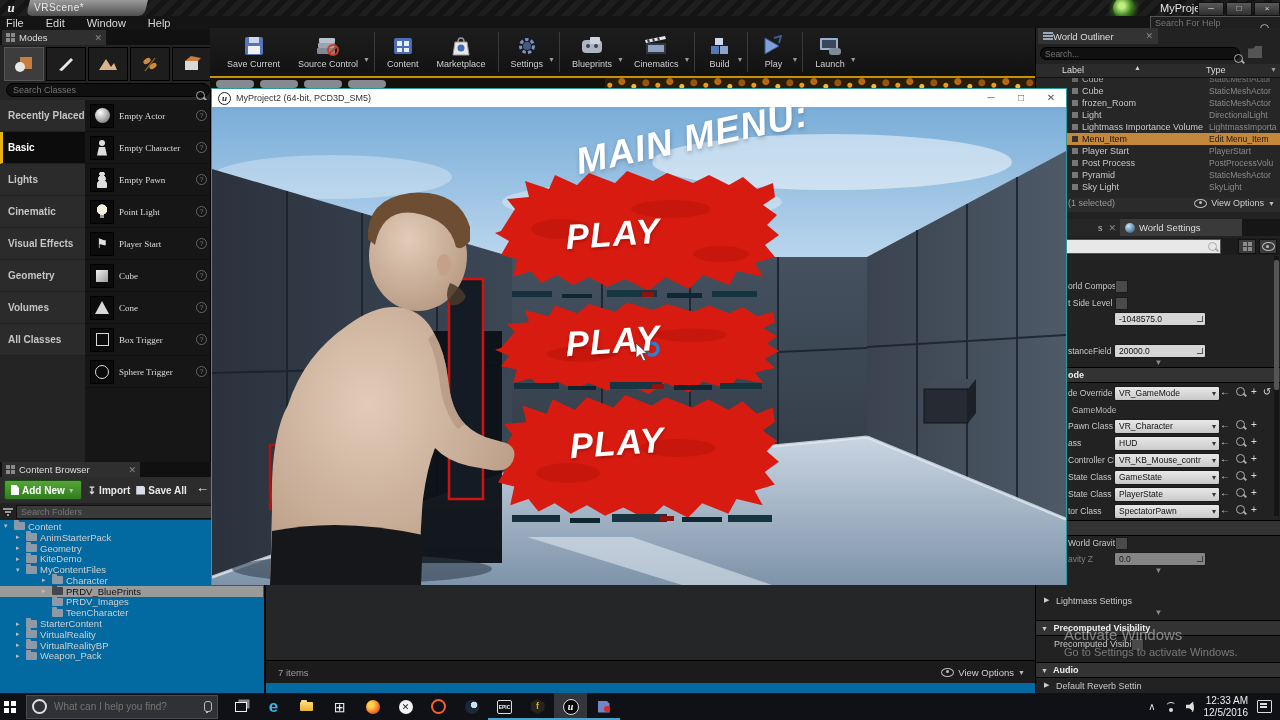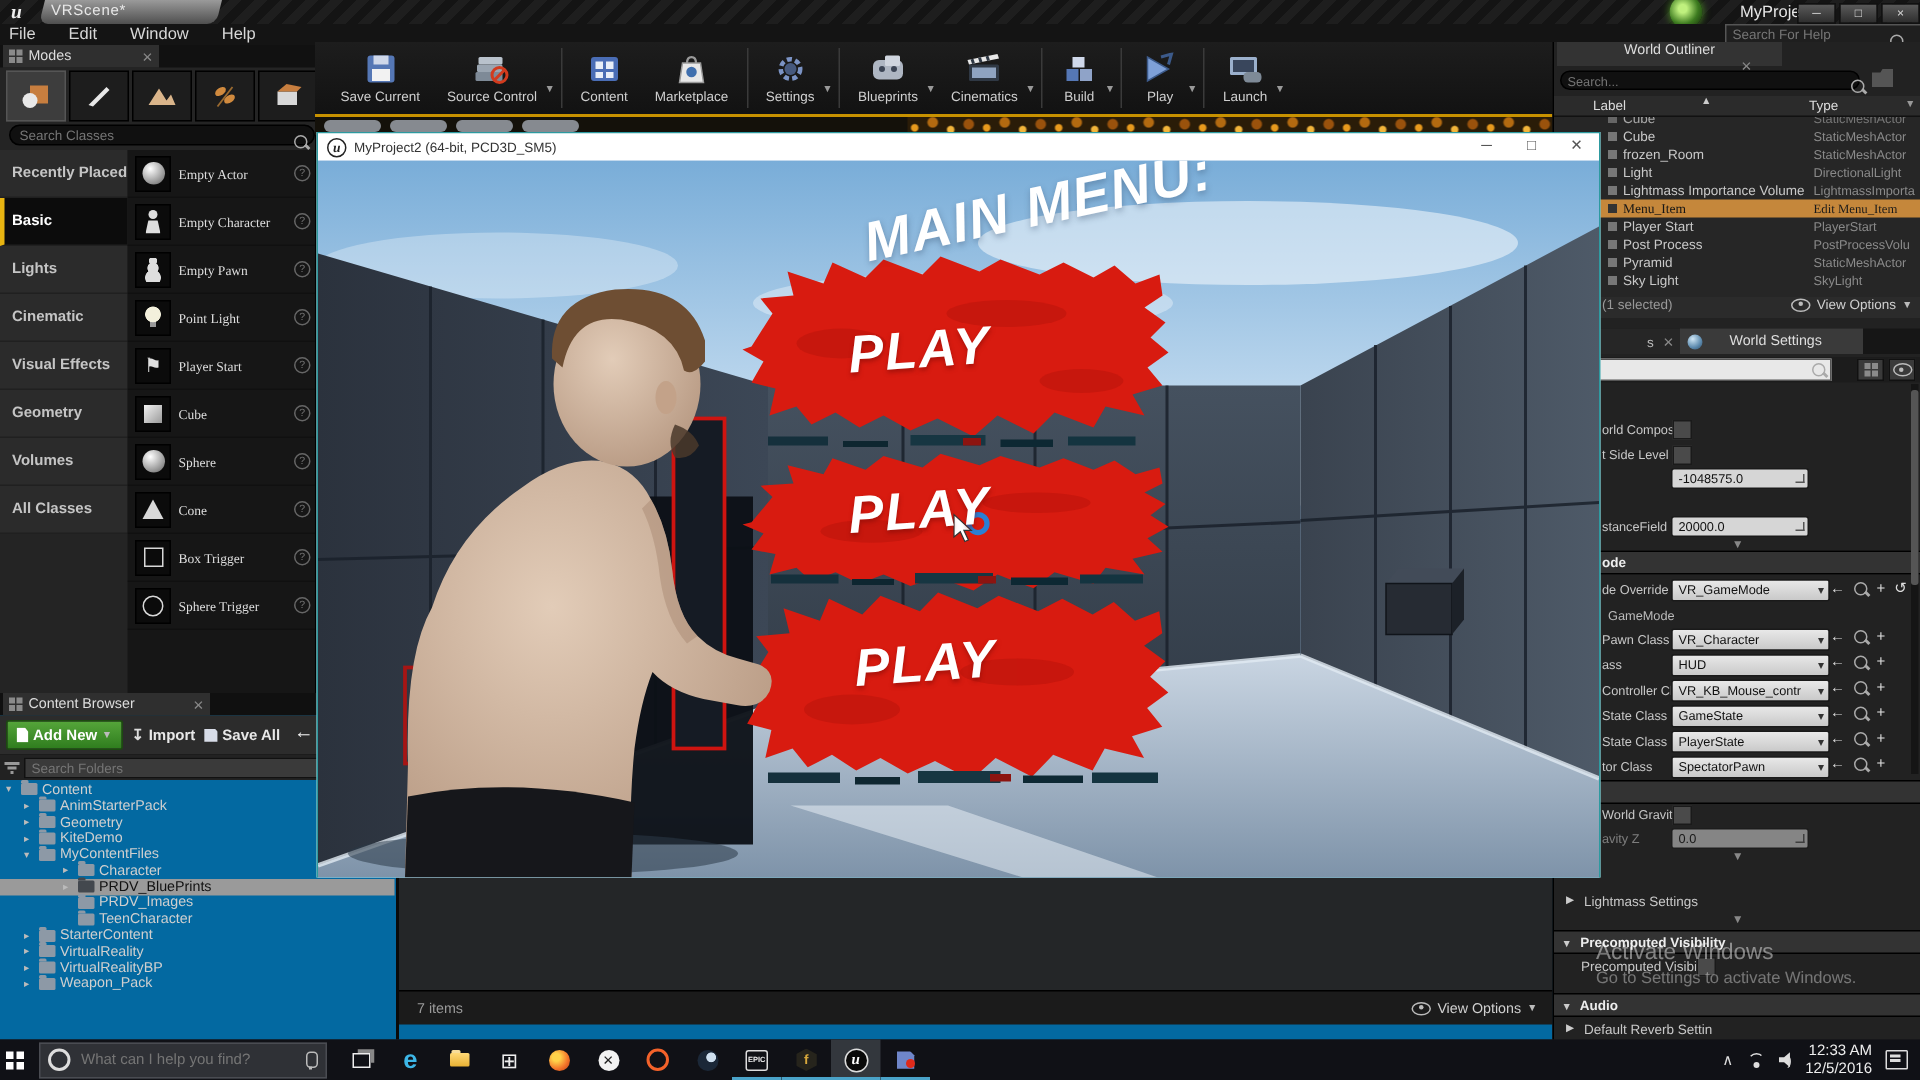--- a/index.html
+++ b/index.html
@@ -129,44 +129,44 @@
   #cb-assets{left:266px;top:15px;width:769px;height:183px;background:#242628;}
   #cb-statusbar{left:266px;top:198px;width:769px;height:22px;background:#1b1b1b;border-top:1px solid #000;display:flex;align-items:center;}
   #cb-items{margin-left:12px;font-size:9.5px;color:#9a9a9a;}
   #cb-viewopts{margin-left:auto;margin-right:10px;display:flex;align-items:center;gap:4px;font-size:9.5px;color:#cfcfcf;}
   .eye{width:11px;height:7px;border:1px solid #bbb;border-radius:50%;position:relative;display:inline-block;}
   .eye::after{content:"";position:absolute;left:3.5px;top:1.5px;width:3px;height:3px;border-radius:50%;background:#bbb;}
   .dd-arrow{font-size:7px;color:#bbb;}
 
   
   #right-panel{left:1035px;top:28px;width:245px;height:665px;background:#222;border-left:1px solid #000;}
-  .rp-tab{height:16px;background:#333;display:flex;align-items:center;gap:0;padding:0 20px;flex-direction:column;}
+  .rp-tab{height:16px;background:#333;display:flex;align-items:center;gap:0;padding:0 5px;}
   .list-ico{width:10px;height:8px;background:
     linear-gradient(#9ab,#9ab) 0 0/10px 2px no-repeat,
     linear-gradient(#9ab,#9ab) 0 3px/10px 2px no-repeat,
     linear-gradient(#9ab,#9ab) 0 6px/10px 2px no-repeat;}
   #wo-tab{position:absolute;left:2px;top:0;width:110px;}
   #wo-search{position:absolute;left:4px;top:19px;width:190px;height:11px;background:#101010;border:1px solid #000;border-radius:7px;color:#777;font-size:8.5px;padding:0 4px;}
   #wo-search-mag{left:198px;top:21px;}
   #wo-add-ico{left:212px;top:18px;width:14px;height:12px;background:#555;clip-path:polygon(0 20%,40% 20%,50% 0,100% 0,100% 100%,0 100%);}
   #wo-header{position:absolute;left:0;top:36px;width:245px;height:13px;background:#2b2b2b;border-bottom:1px solid #111;font-size:9px;color:#ddd;}
   #wo-rows{position:absolute;left:0;top:50px;width:245px;height:120px;overflow:hidden;background:#262626;}
   .out-row{height:12px;display:flex;align-items:center;font-size:9px;color:#c8c8c8;}
   .out-row.partial{margin-top:-5px;opacity:.8;}
-  .out-row.selected{background:#c5873b;color:#151515;font-family:Liberation Serif, serif;}
+  .out-row.selected{background:#c5873b;color:#151515;}
   .out-icon{width:6px;height:6px;background:#777;margin:0 4px 0 36px;flex:none;}
   .out-row.selected .out-icon{background:#333;}
   .out-label{flex:1;white-space:nowrap;overflow:hidden;}
   .out-type{width:72px;flex:none;color:#8a8a8a;white-space:nowrap;overflow:hidden;font-size:8.5px;}
   .out-row.selected .out-type{color:#1a1a1a;}
   #wo-footer{position:absolute;left:0;top:170px;width:245px;height:14px;background:#2b2b2b;display:flex;align-items:flex-start;font-size:9px;color:#999;}
 
   #ws-tabs{position:absolute;left:0;top:191px;width:245px;height:17px;background:#161616;}
   #ws-dtab{position:absolute;left:0;top:0;width:80px;height:17px;background:#262626;display:flex;align-items:center;justify-content:flex-end;gap:4px;padding-right:5px;font-size:9px;color:#bbb;}
-  #ws-tab{position:absolute;left:84px;top:0;width:112px;height:17px;background:#3a3a3a;display:flex;align-items:center;gap:18px;padding:0 5px;}
+  #ws-tab{position:absolute;left:84px;top:0;width:112px;height:17px;background:#3a3a3a;display:flex;align-items:center;gap:4px;padding:0 5px;}
   .sphere-ico{width:10px;height:10px;border-radius:50%;background:radial-gradient(circle at 35% 30%,#cfe6f5,#5b89ad 60%,#2e4a63);}
   #ws-searchrow{position:absolute;left:0;top:210px;width:245px;height:17px;background:#1c1c1c;display:flex;align-items:center;gap:3px;padding-left:4px;}
   #ws-search{width:175px;height:11px;background:#e8e8e8;border:1px solid #555;}
   .sq-btn{width:16px;height:13px;background:#3a3a3a;border:1px solid #111;display:flex;align-items:center;justify-content:center;}
   .wsrow{position:absolute;left:0;width:245px;height:16px;font-size:8.5px;color:#c8c8c8;}
   .ws-label{position:absolute;left:32px;top:3px;white-space:nowrap;}
   .ws-check{position:absolute;left:79px;top:2px;width:11px;height:11px;background:#4a4a4a;border:1px solid #1a1a1a;}
   .ws-field{position:absolute;left:78px;top:1px;width:86px;height:12px;background:#d6d6d6;border:1px solid #1a1a1a;border-radius:2px;color:#111;font-size:8.5px;line-height:12px;padding-left:4px;white-space:nowrap;overflow:hidden;}
   .ws-field .corner{position:absolute;right:2px;top:3px;width:5px;height:5px;border-right:1.5px solid #555;border-bottom:1.5px solid #555;}
   .ws-drop{position:absolute;left:78px;top:1px;width:100px;height:13px;background:linear-gradient(#e8e8e8,#c9c9c9);border:1px solid #1a1a1a;border-radius:2px;color:#111;font-size:8.5px;line-height:13px;padding-left:4px;white-space:nowrap;overflow:hidden;}
@@ -353,25 +353,20 @@
           <span class="actor-label">Player Start</span>
           <span class="help-circle">?</span>
         </div>
 
         <div class="actor-item">
           <span class="thumb ic-cube"></span>
           <span class="actor-label">Cube</span>
           <span class="help-circle">?</span>
         </div>
 
-        <div class="actor-item">
-          <span class="thumb ic-sphere"></span>
-          <span class="actor-label">Sphere</span>
-          <span class="help-circle">?</span>
-        </div>
 
 
         <div class="actor-item">
           <span class="thumb ic-cone"></span>
           <span class="actor-label">Cone</span>
           <span class="help-circle">?</span>
         </div>
 
         <div class="actor-item">
           <span class="thumb ic-boxtrigger"></span>

